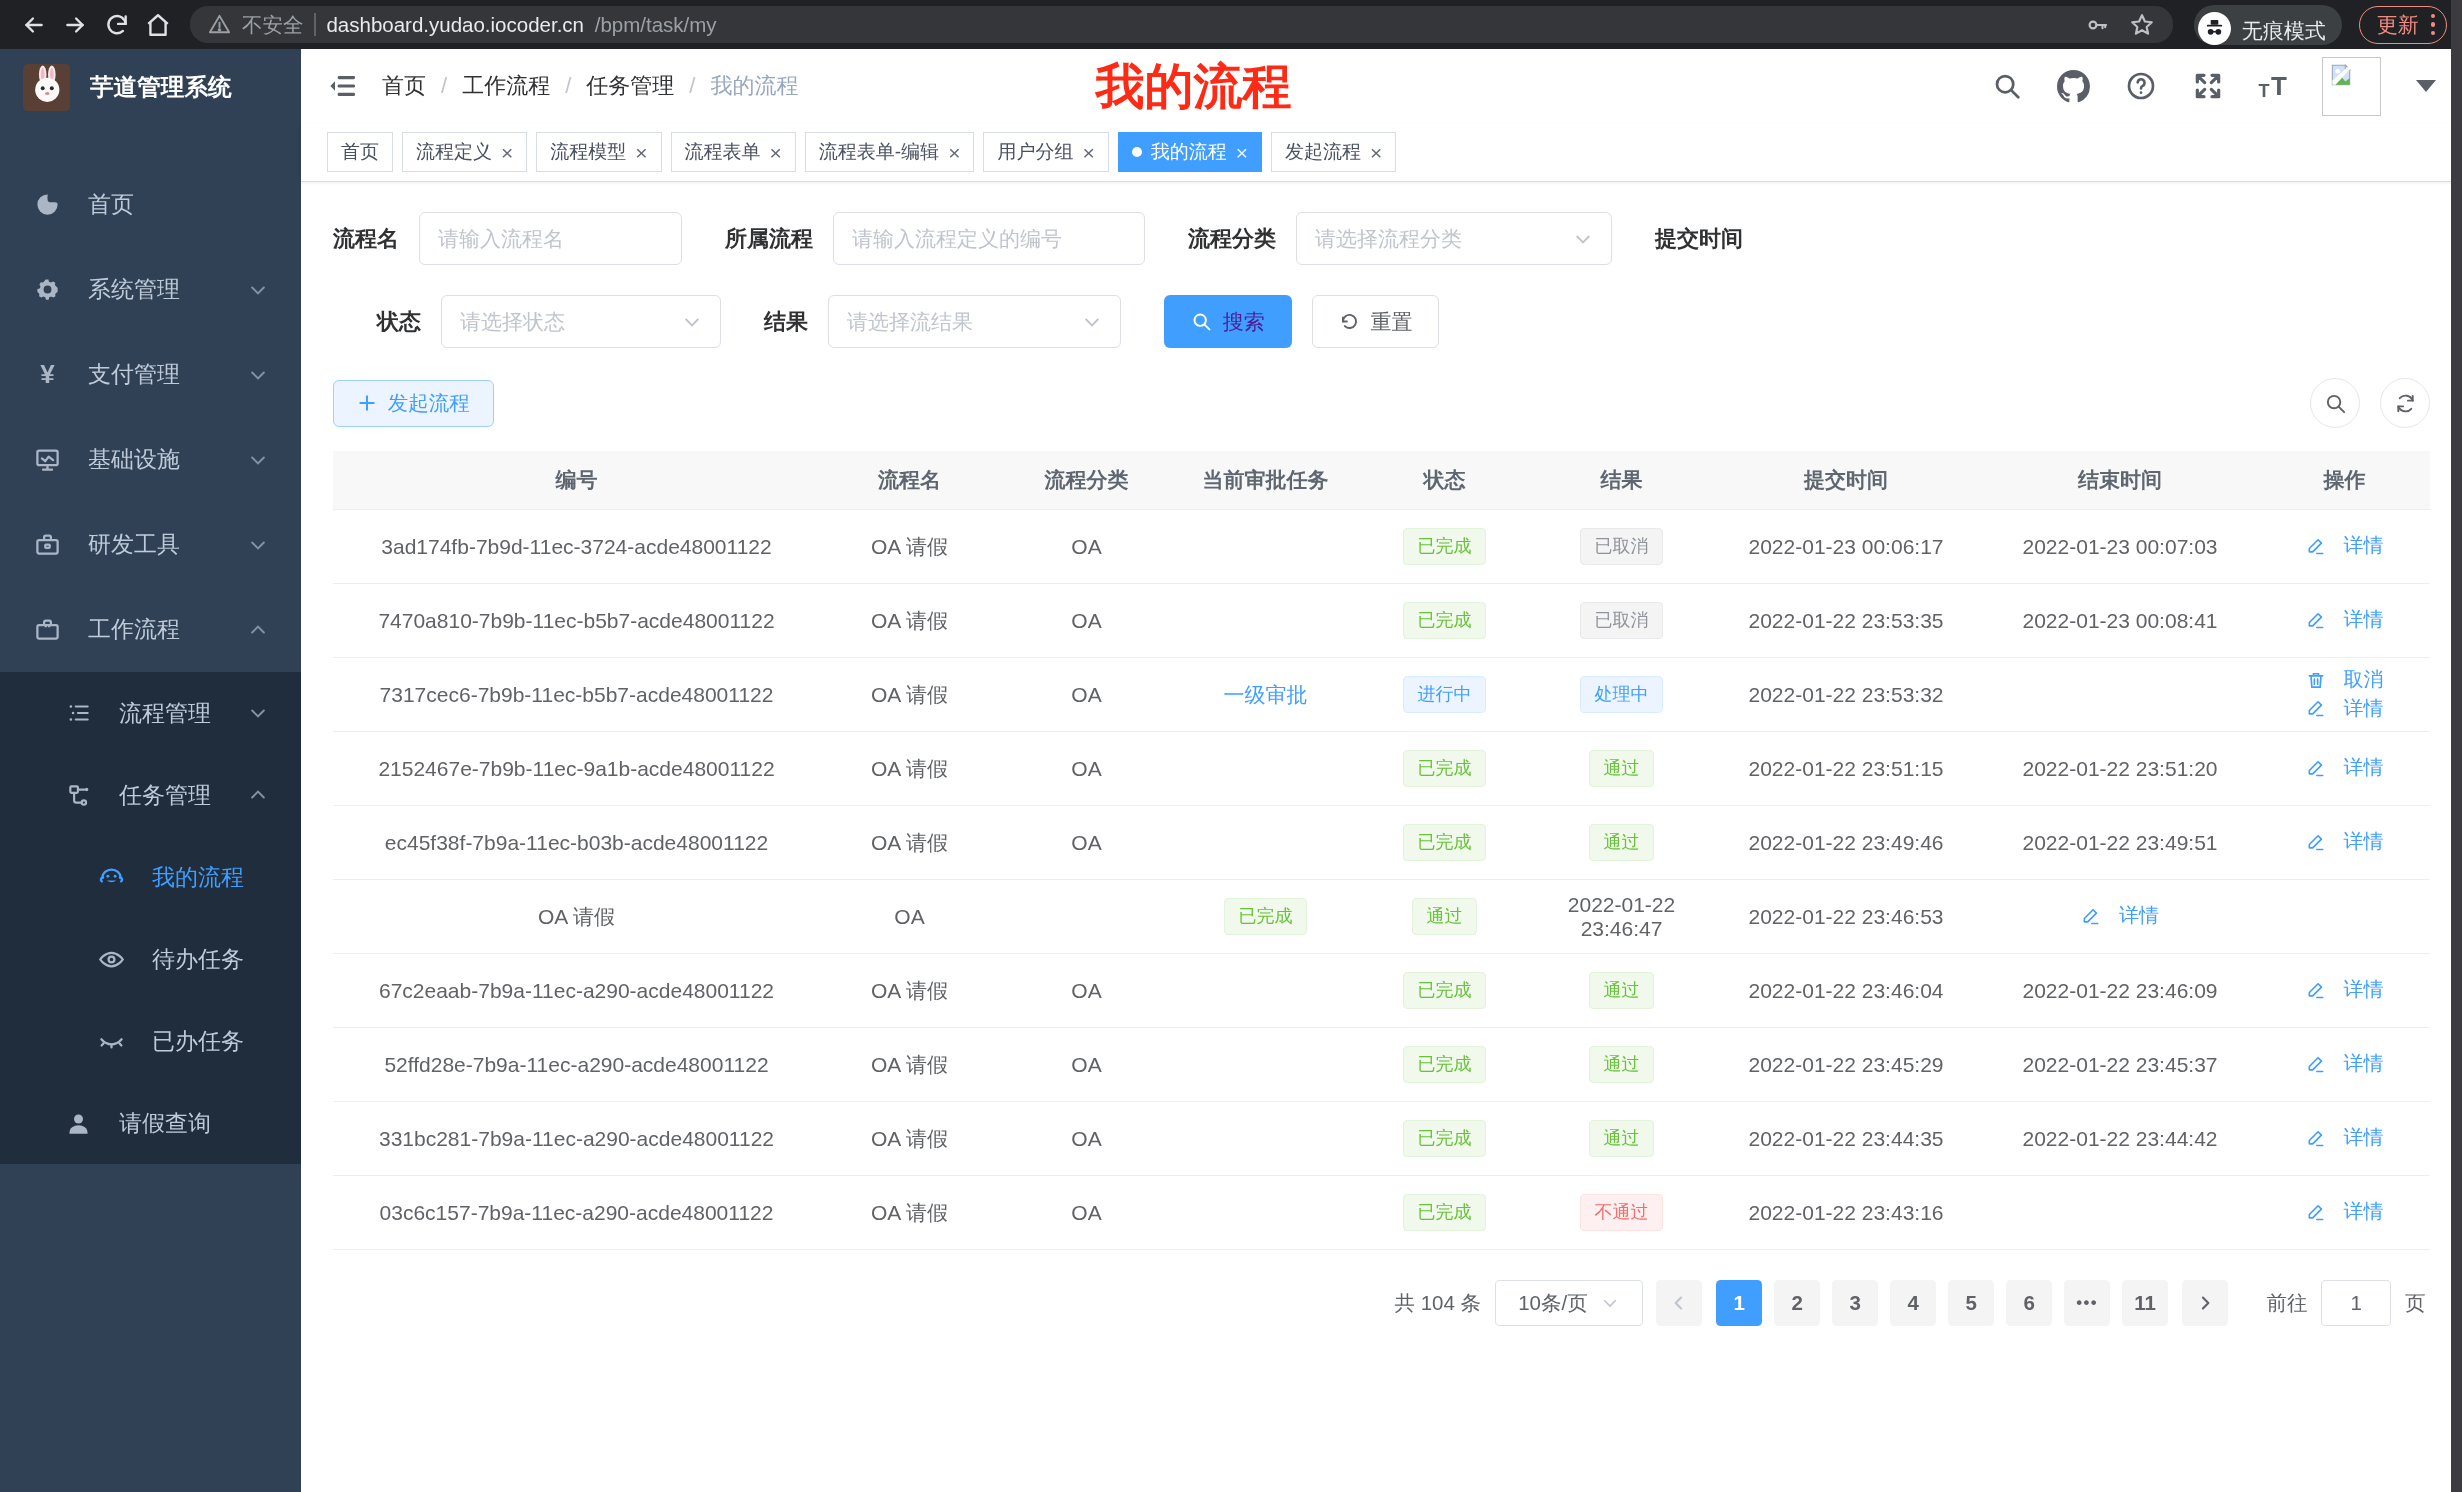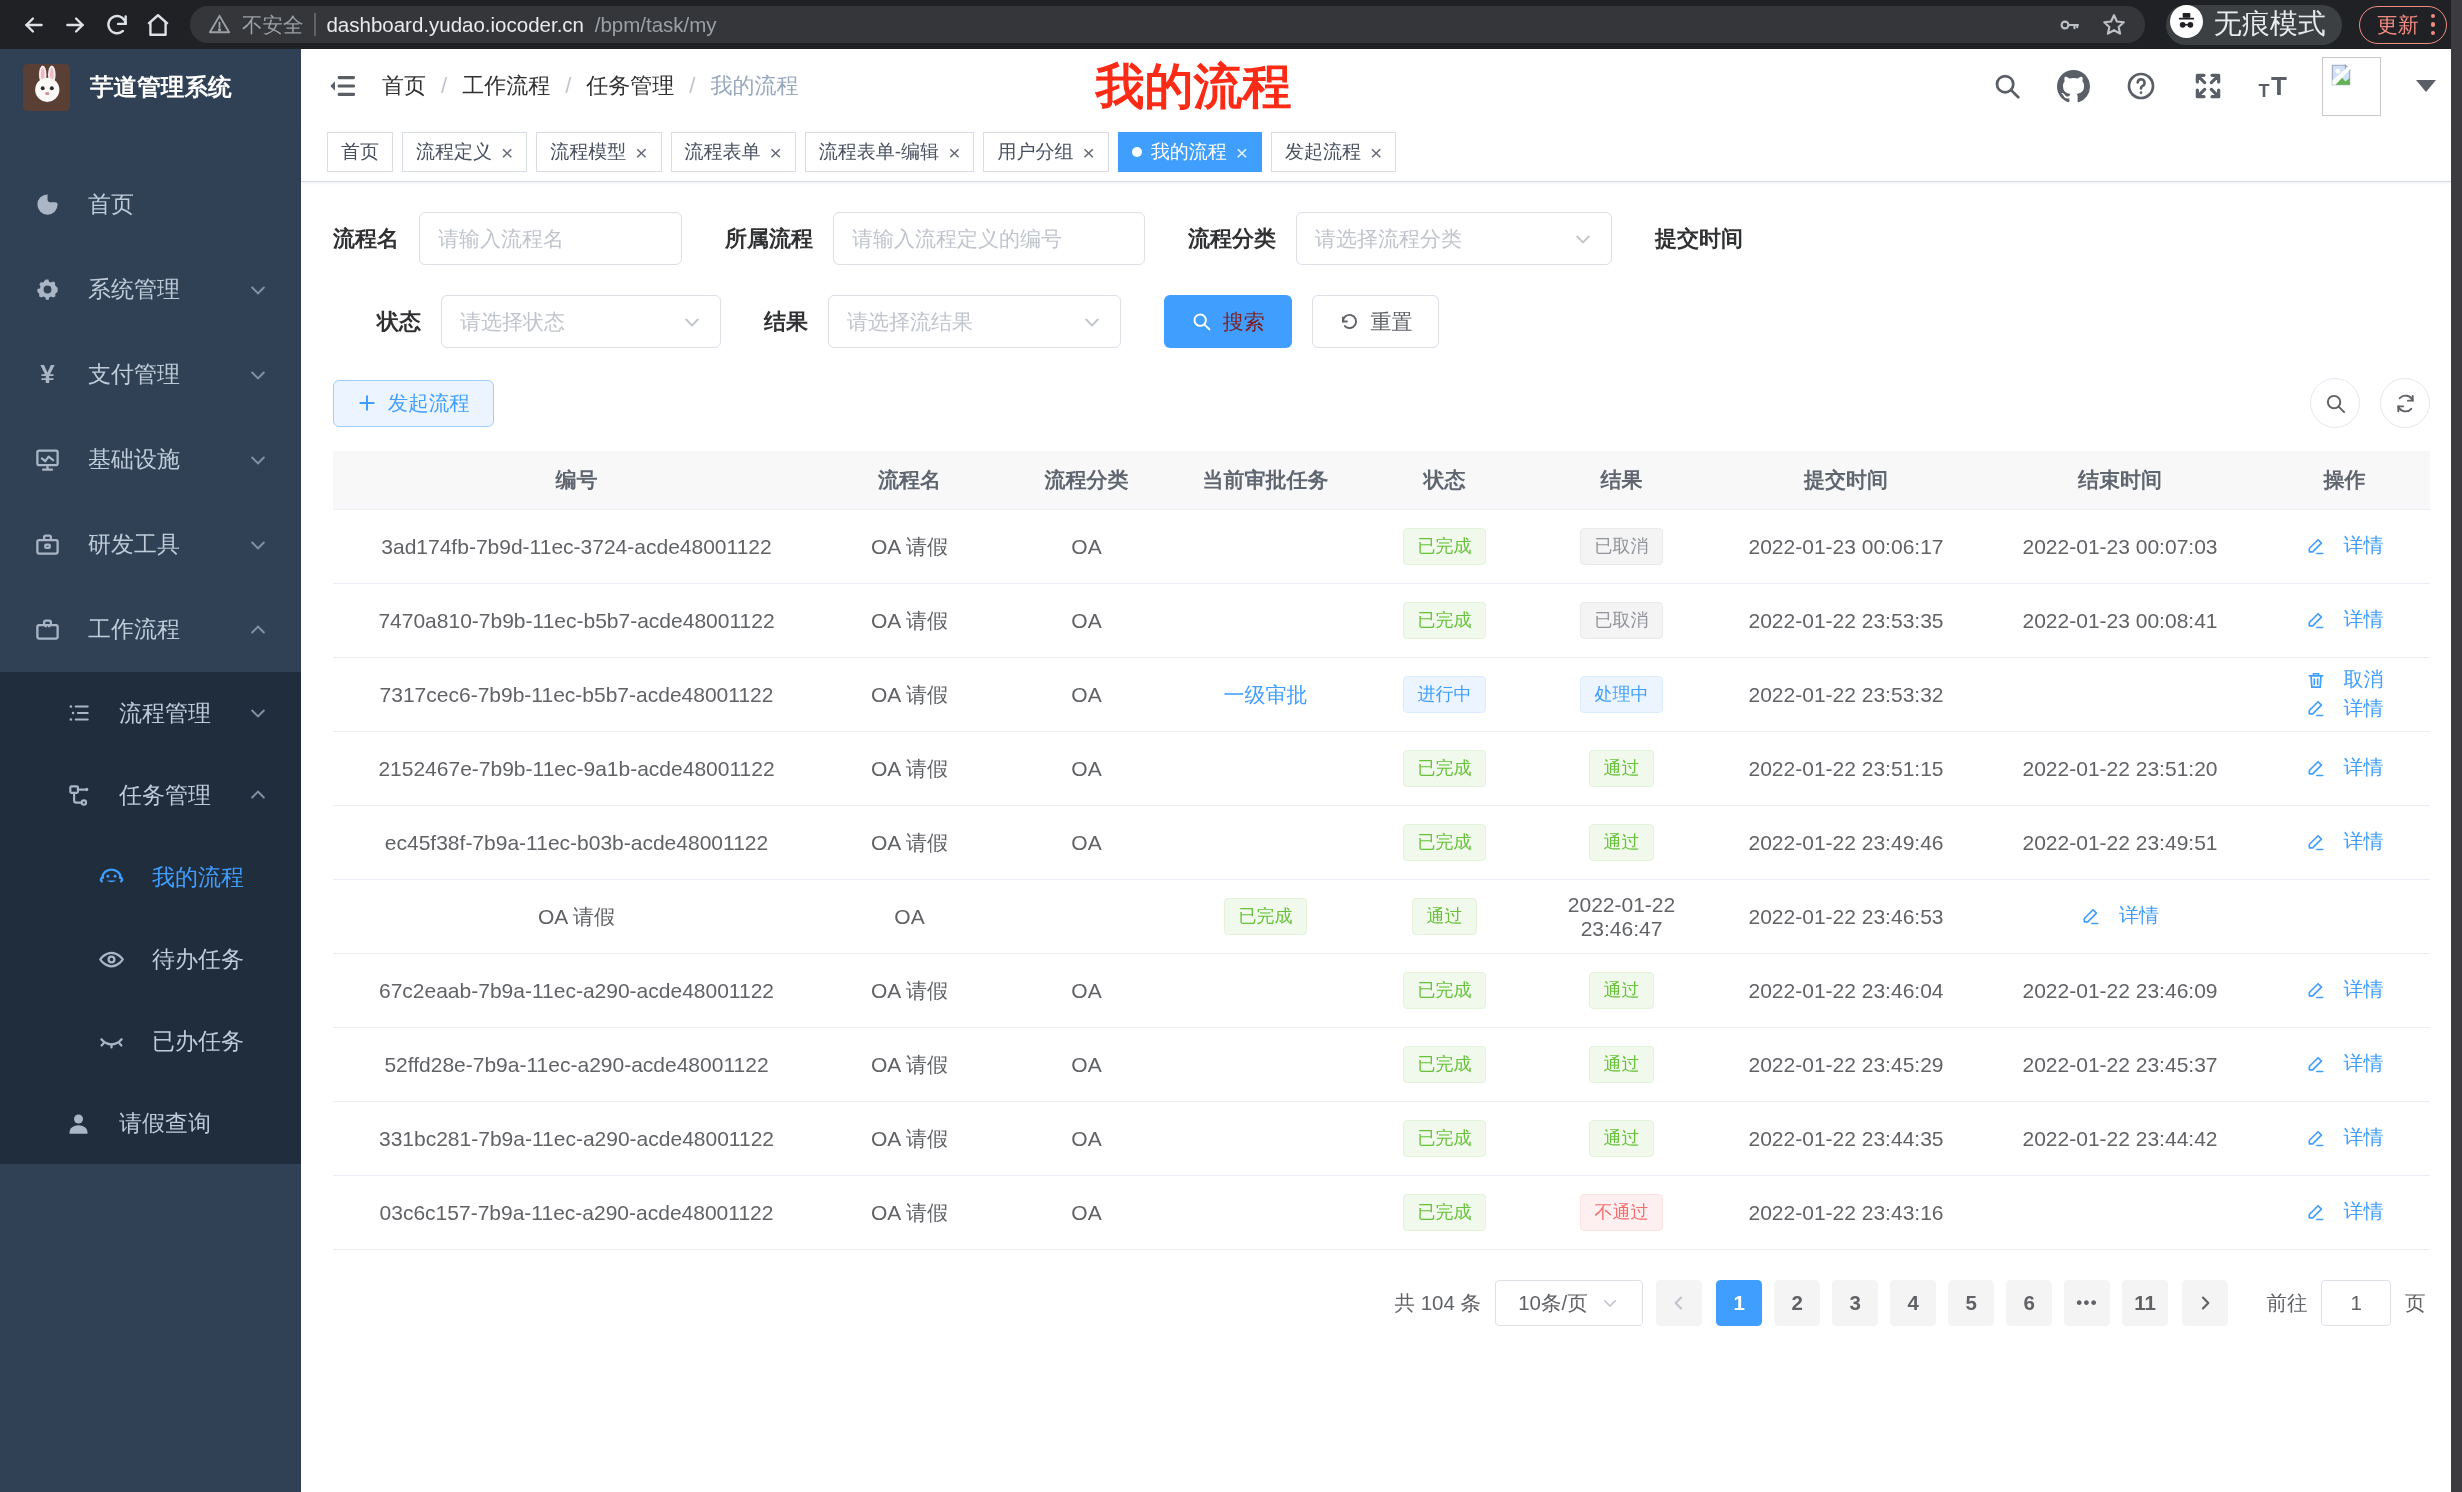--- a/index.html
+++ b/index.html
@@ -15,21 +15,21 @@
   svg{display:block;}
 
   
   .browser-bar{height:49px;background:#202124;display:flex;align-items:center;padding:0 15px;gap:4.6px;position:relative;z-index:5;}
   .nav-ic{width:37px;height:37px;border-radius:50%;display:flex;align-items:center;justify-content:center;color:#dee1e6;flex:none;}
   .omnibox{flex:1;height:37px;background:#35363a;border-radius:18px;margin:0 9px;display:flex;align-items:center;padding:0 18px;gap:10.7px;font-size:20.5px;color:#9aa0a6;min-width:0;}
   .omni-div{width:1.5px;height:23px;background:#5f6368;flex:none;}
   .omni-host{color:#e8eaed;white-space:nowrap;}
   .omni-path{color:#9aa0a6;white-space:nowrap;}
   .omni-right{margin-left:auto;display:flex;align-items:center;gap:20px;color:#bdc1c6;}
-  .incog-chip{height:40px;background:#3c4043;border-radius:20px;display:flex;align-items:flex-start;gap:10.7px;padding:0 16.7px 0 3.8px;color:#e8eaed;font-size:28px;flex:none;margin-left:7.6px;}
+  .incog-chip{height:40px;background:#3c4043;border-radius:20px;display:flex;align-items:flex-end;gap:10.7px;padding:0 16.7px 0 3.8px;color:#e8eaed;font-size:21px;flex:none;margin-left:7.6px;}
   .incog-face{width:33px;height:33px;border-radius:50%;background:#fff;display:flex;align-items:center;justify-content:center;}
   .update-pill{height:38px;border:1.5px solid #f28b82;border-radius:20px;display:flex;align-items:center;gap:12px;padding:0 10.7px 0 16.7px;color:#f28b82;font-size:21px;flex:none;margin-left:12px;}
   .vdots{display:flex;flex-direction:column;gap:3.8px;}
   .vdots i{width:4.6px;height:4.6px;border-radius:50%;background:#f28b82;}
 
   
   .app{display:flex;height:1443px;}
   .sidebar{width:301px;background:var(--sidebar-bg);color:var(--sidebar-text);flex:none;display:flex;flex-direction:column;}
   .logo-row{height:76px;display:flex;align-items:center;gap:20px;padding:0 23px;flex:none;}
   .logo-img{width:47px;height:47px;border-radius:4.6px;overflow:hidden;flex:none;}
@@ -76,21 +76,21 @@
   input.raw::placeholder{color:#c0c4cc;}
   .placeholder{color:#c0c4cc;white-space:nowrap;}
   .sel-chev{margin-left:auto;color:#c0c4cc;}
   .w-name{width:263px;}
   .w-def{width:312px;}
   .w-cat{width:316px;}
   .w-date{width:331px;gap:13.7px;}
   .w-status{width:280px;}
   .w-result{width:293px;}
   .btn{height:53px;border-radius:6px;display:inline-flex;align-items:center;gap:10.7px;font-size:21px;padding:0 26px;cursor:pointer;border:0.8px solid transparent;white-space:nowrap;}
-  .btn-search{background:var(--accent);color:#7f1d1d;margin-left:43px;}
+  .btn-search{background:var(--accent);color:#4c1d95;margin-left:43px;}
   .btn-reset{background:#fff;border-color:#dcdfe6;color:#606266;margin-left:20px;}
   .toolbar-row{display:flex;align-items:center;margin:4.6px 0 23px;}
   .btn-create{height:47px;font-size:20.5px;padding:0 23px;background:#ecf5ff;border-color:#a0cfff;color:var(--accent);}
   .circle-btns{margin-left:auto;display:flex;gap:20px;}
   .circle-btn{width:50px;height:50px;border-radius:50%;border:0.8px solid #e4e7ed;background:#fff;display:flex;align-items:center;justify-content:center;color:#606266;cursor:pointer;}
 
   
   .table{width:100%;font-size:21px;color:#606266;}
   .tr{display:grid;grid-template-columns:487px 179px 175px 183px 175px 179px 270px 278px 1fr;align-items:center;text-align:center;border-bottom:0.8px solid #ebeef5;min-height:74px;}
   .tr>div{padding:6px 4.6px;}

